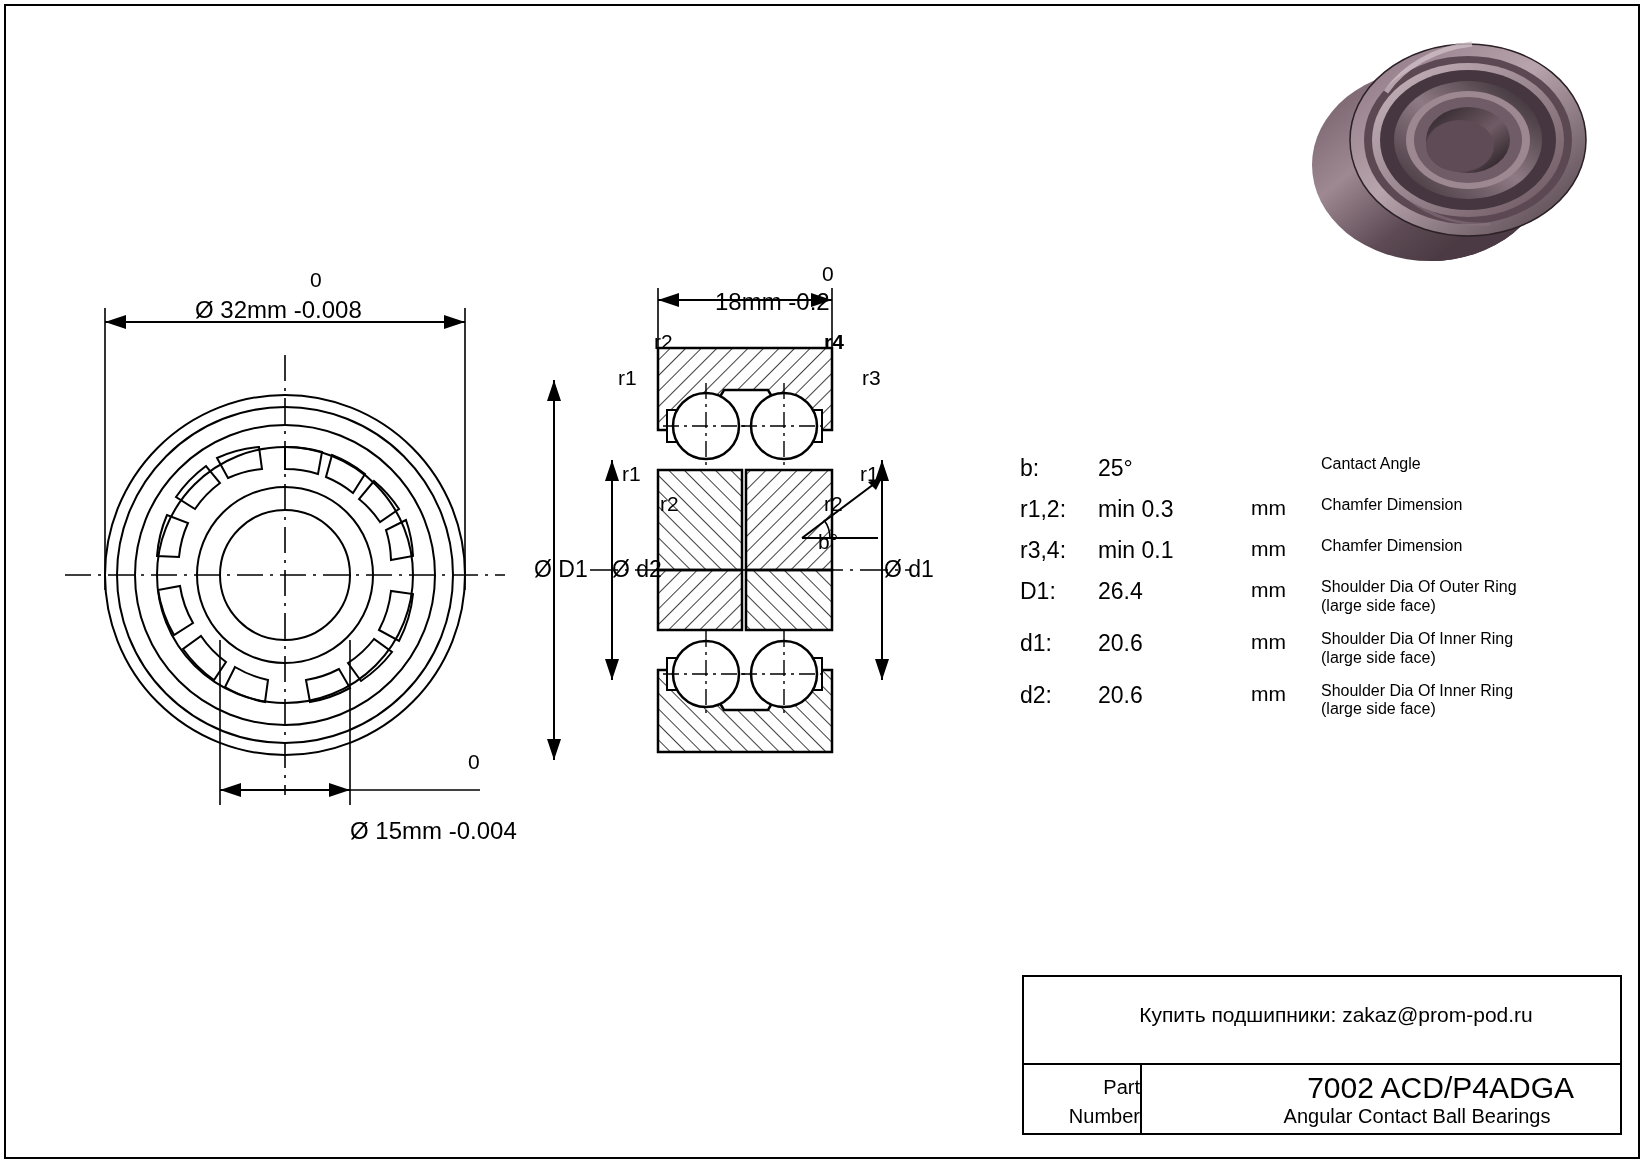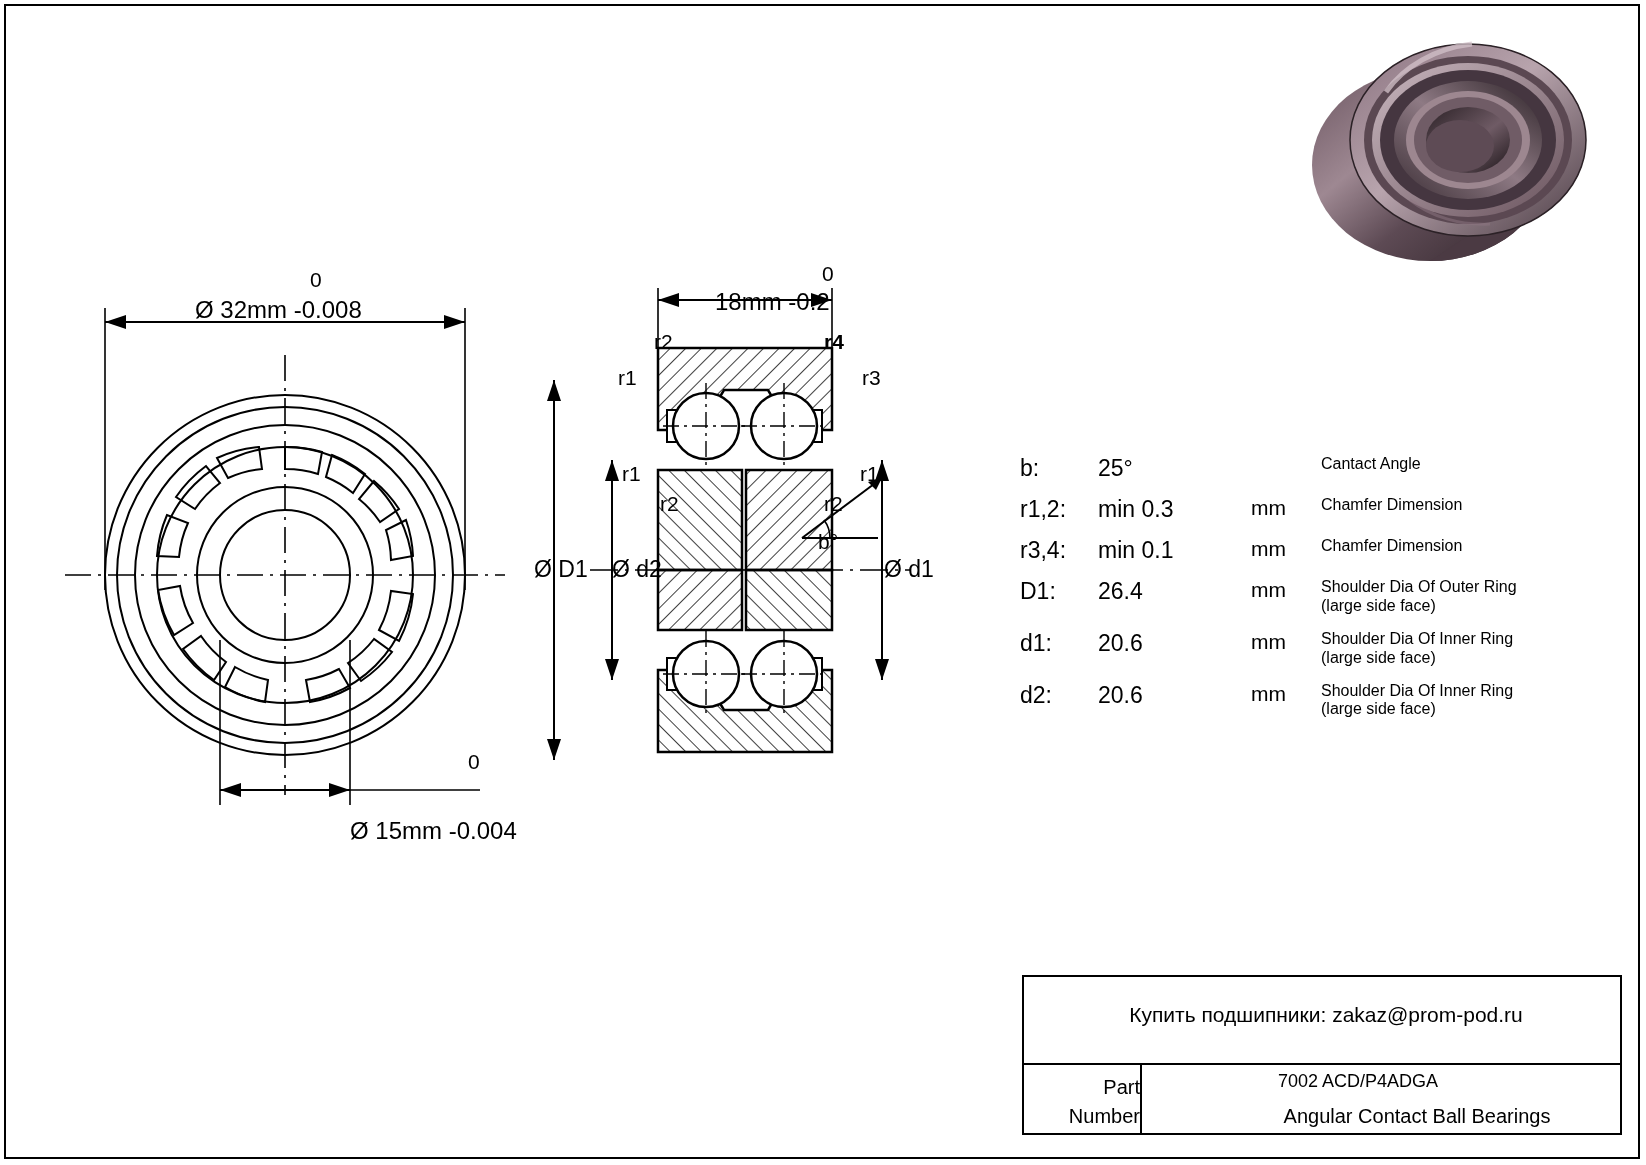--- a/index.html
+++ b/index.html
@@ -25,23 +25,23 @@
   .spec-key{ width:78px; font-size:23px; }
   .spec-val{ width:108px; font-size:23px; }
   .spec-unit{ width:70px; font-size:21px;margin-left:45px; }
   .spec-desc{ font-size:16px; line-height:1.18; }
 
   
   #title-block{ position:absolute; left:1022px; top:975px; width:600px; height:160px; }
   #title-block .tb-outer{ position:absolute; inset:0; border:2px solid #000; box-sizing:border-box; }
   #title-block .tb-hline{ position:absolute; left:0; top:88px; width:600px; height:2px; background:#000; }
   #title-block .tb-vline{ position:absolute; left:118px; top:88px; width:2px; height:72px; background:#000; }
-  #contact-line{ position:absolute; left:4px; top:28px; width:600px; text-align:center; font-size:21px; }
+  #contact-line{ position:absolute; left:14px; top:28px; width:600px; text-align:center; font-size:21px; }
   #part-label{ position:absolute; left:0; top:98px; width:118px; text-align:right; font-size:20px; line-height:1.45; }
-  #part-number{ position:absolute; left:120px; top:96px; width:432px; text-align:center; font-size:18px; }
+  #part-number{ position:absolute; left:120px; top:96px; width:432px; text-align:right; font-size:30px; }
   #part-family{ position:absolute; left:120px; top:130px; width:550px; text-align:center; font-size:20px; }
 </style>
 </head>
 <body>
 
 <div class="border-frame"></div>
 
 <div class="abs" style="left:1290px; top:20px;">
 <svg width="330" height="260" viewBox="0 0 330 260">
   <defs>

